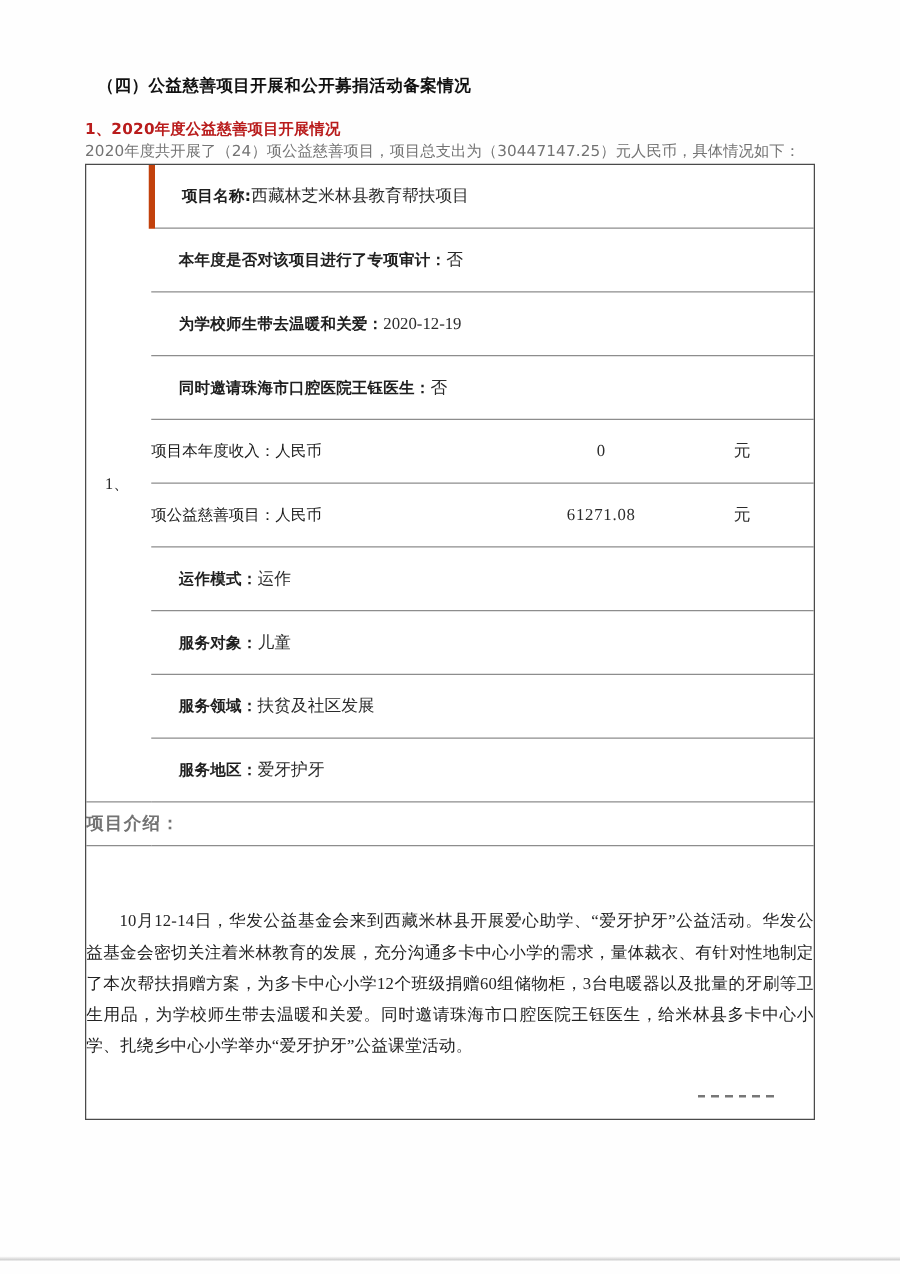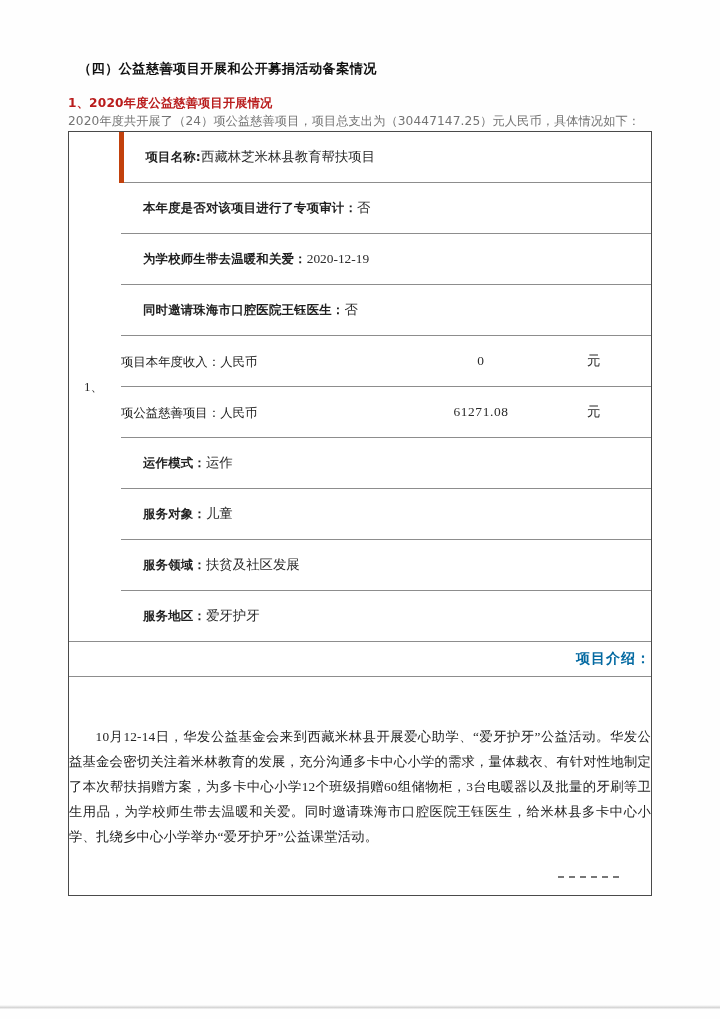--- a/index.html
+++ b/index.html
@@ -142,26 +142,26 @@
     top: 50%;
     transform: translateY(-50%);
     font-family: "Liberation Serif", "DejaVu Serif", serif;
     font-size: 13.4px;
     color: #2b2b2b;
   }
 
   
   .intro-head-cell {
     height: 34px;
-    text-align: right;
+    text-align: left;
     font-family: Liberation Sans, sans-serif;
     font-weight: bold;
     font-size: 14px;
     letter-spacing: 1px;
-    color: #0369a1;
+    color: #737373;
   }
 
   
   .intro-body-cell {
     height: 218px;
     vertical-align: top;
     padding: 10px 16px 0 16px;
     margin-left: 46px;
   }
   .intro-text {

